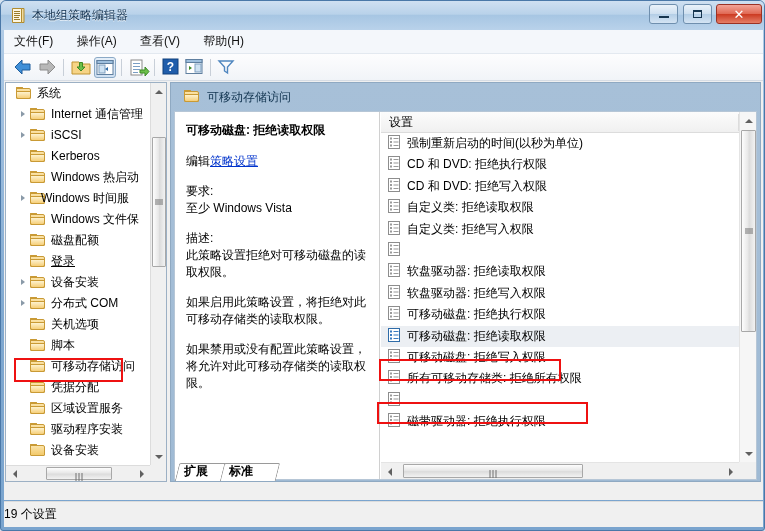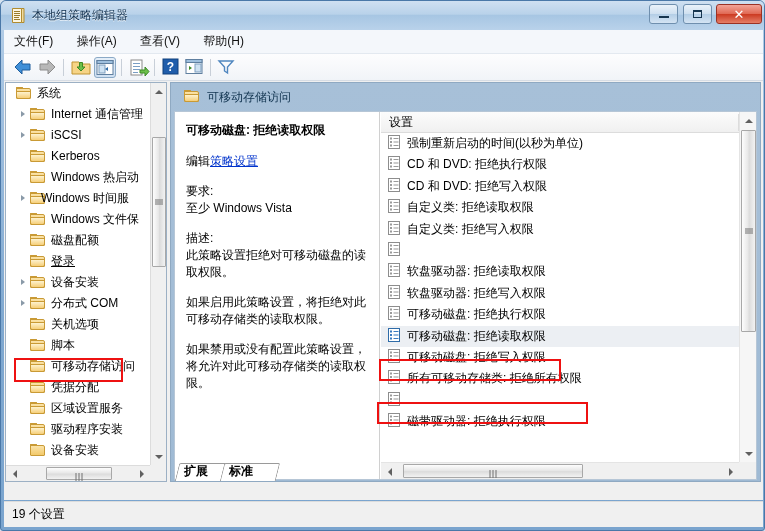--- a/index.html
+++ b/index.html
@@ -251,21 +251,21 @@
     transform: skewX(-14deg);
     background: #fff;
     border-radius: 2px 2px 0 0;
   }
   .tab .tl { position: relative; padding: 0 7px; }
 
   
   .statusbar {
     position: absolute; left: 3px; bottom: 3px; width: 759px; height: 26px;
     background: #f0f0f0; border-top: 1px solid #dcdcdc;
-    font-size: 12px; color: #000; line-height: 25px; padding-left: 8px;
+    font-size: 12px; color: #000; line-height: 25px; 
   }
 
   
   .redbox {
     position: absolute; border: 2px solid #ee1111; pointer-events: none;
   }
 
   
   .splitter { position: absolute; width: 3px; top: 1px; height: 400px; background: #f0f0f0; }
 </style>

